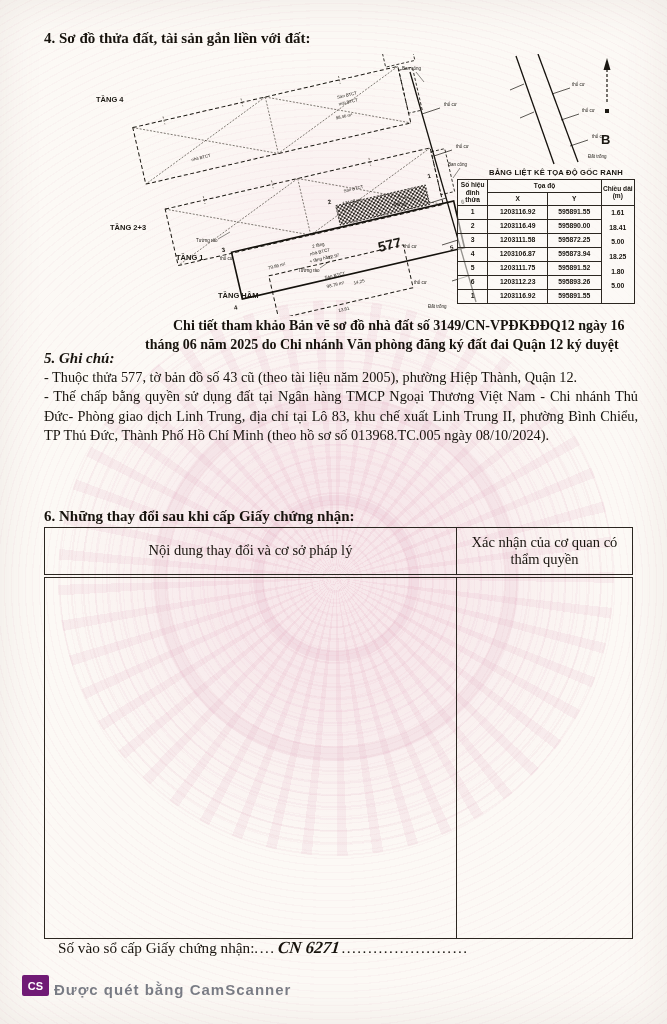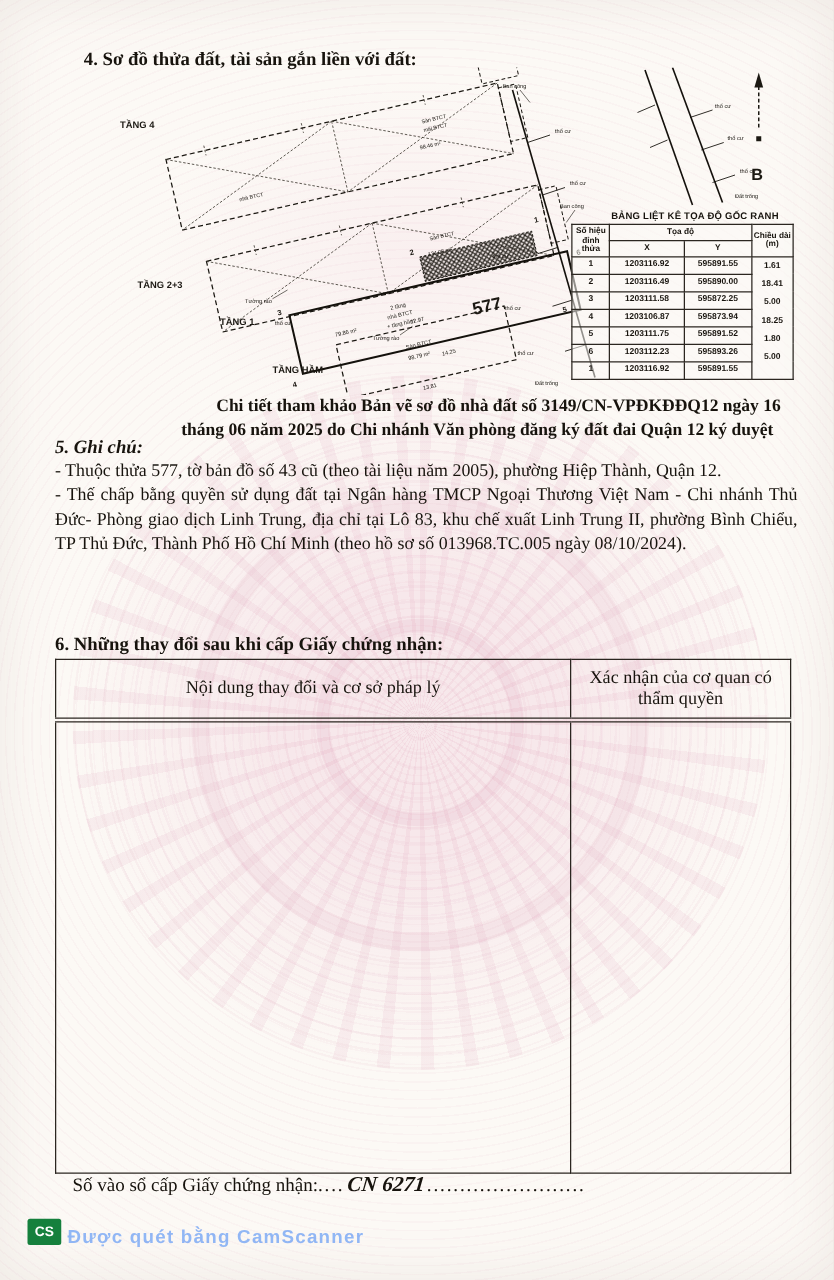--- a/index.html
+++ b/index.html
@@ -47,34 +47,34 @@
   
   #change-table{left:44px;top:527px;width:588px;height:408px;border-collapse:collapse;table-layout:fixed;z-index:2;position:absolute;border-radius:13px;}
   #change-table th,#change-table td{border:1.5px solid #2b2620;}
   #change-table th{font-weight:normal;font-size:14.5px;height:44px;text-align:center;border-bottom:4px double #2b2620;line-height:1.2;}
   #change-table td{height:358px;}
   
   #registry{left:58px;top:938px;font-size:15.2px;}
   #registry .dots{letter-spacing:1.5px;}
   #registry .hand{font-style:italic;font-weight:bold;font-size:17px;transform:skewX(-6deg);display:inline-block;padding:0 2px;}
   #footer-note{left:60px;top:976px;width:572px;font-size:13.6px;line-height:1.5;text-align:justify;z-index:2;}
-  #cam-watermark{left:54px;top:981px;font-family:"Liberation Sans",sans-serif;font-size:15px;font-weight:bold;color:#3b82f6;opacity:.55;letter-spacing:1px;z-index:1;white-space:nowrap;}
-  #cam-badge{left:22px;top:975px;width:27px;height:21px;background:#15803d;color:#fff;z-index:3;
+  #cam-watermark{left:54px;top:981px;font-family:"Liberation Sans",sans-serif;font-size:15px;font-weight:bold;color:#0f172a;opacity:.55;letter-spacing:1px;z-index:1;white-space:nowrap;}
+  #cam-badge{left:22px;top:975px;width:27px;height:21px;background:#701a75;color:#fff;z-index:3;
     font-family:"Liberation Sans",sans-serif;font-size:11px;font-weight:bold;display:flex;align-items:center;justify-content:center;border-radius:2px;}
 </style>
 </head>
 <body>
 
 <div class="page">
 
   <div class="moire"></div>
   <div class="emblem"></div>
   <div class="tint-top"></div>
 
-  <div class="abs h-sec" style="left:44px;top:40px;margin-left:23px;">4. Sơ đồ thửa đất, tài sản gắn liền với đất:</div>
+  <div class="abs h-sec" style="left:44px;top:30px;">4. Sơ đồ thửa đất, tài sản gắn liền với đất:</div>
 
   <div class="abs map-wrap">
     <svg width="590" height="262" viewBox="0 0 590 262">
       <defs>
         <pattern id="xh" width="4" height="4" patternUnits="userSpaceOnUse">
           <path d="M0 0L4 4M4 0L0 4" stroke="#2e2a24" stroke-width="1"></path>
         </pattern>
       </defs>
 
       <g>

